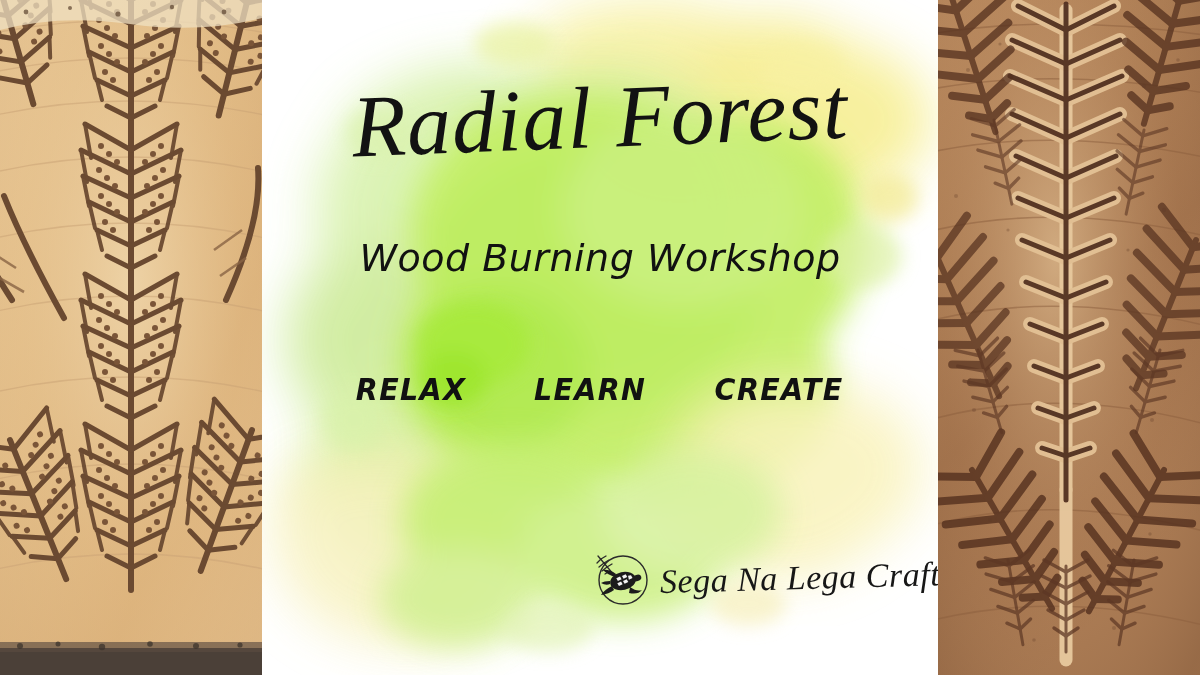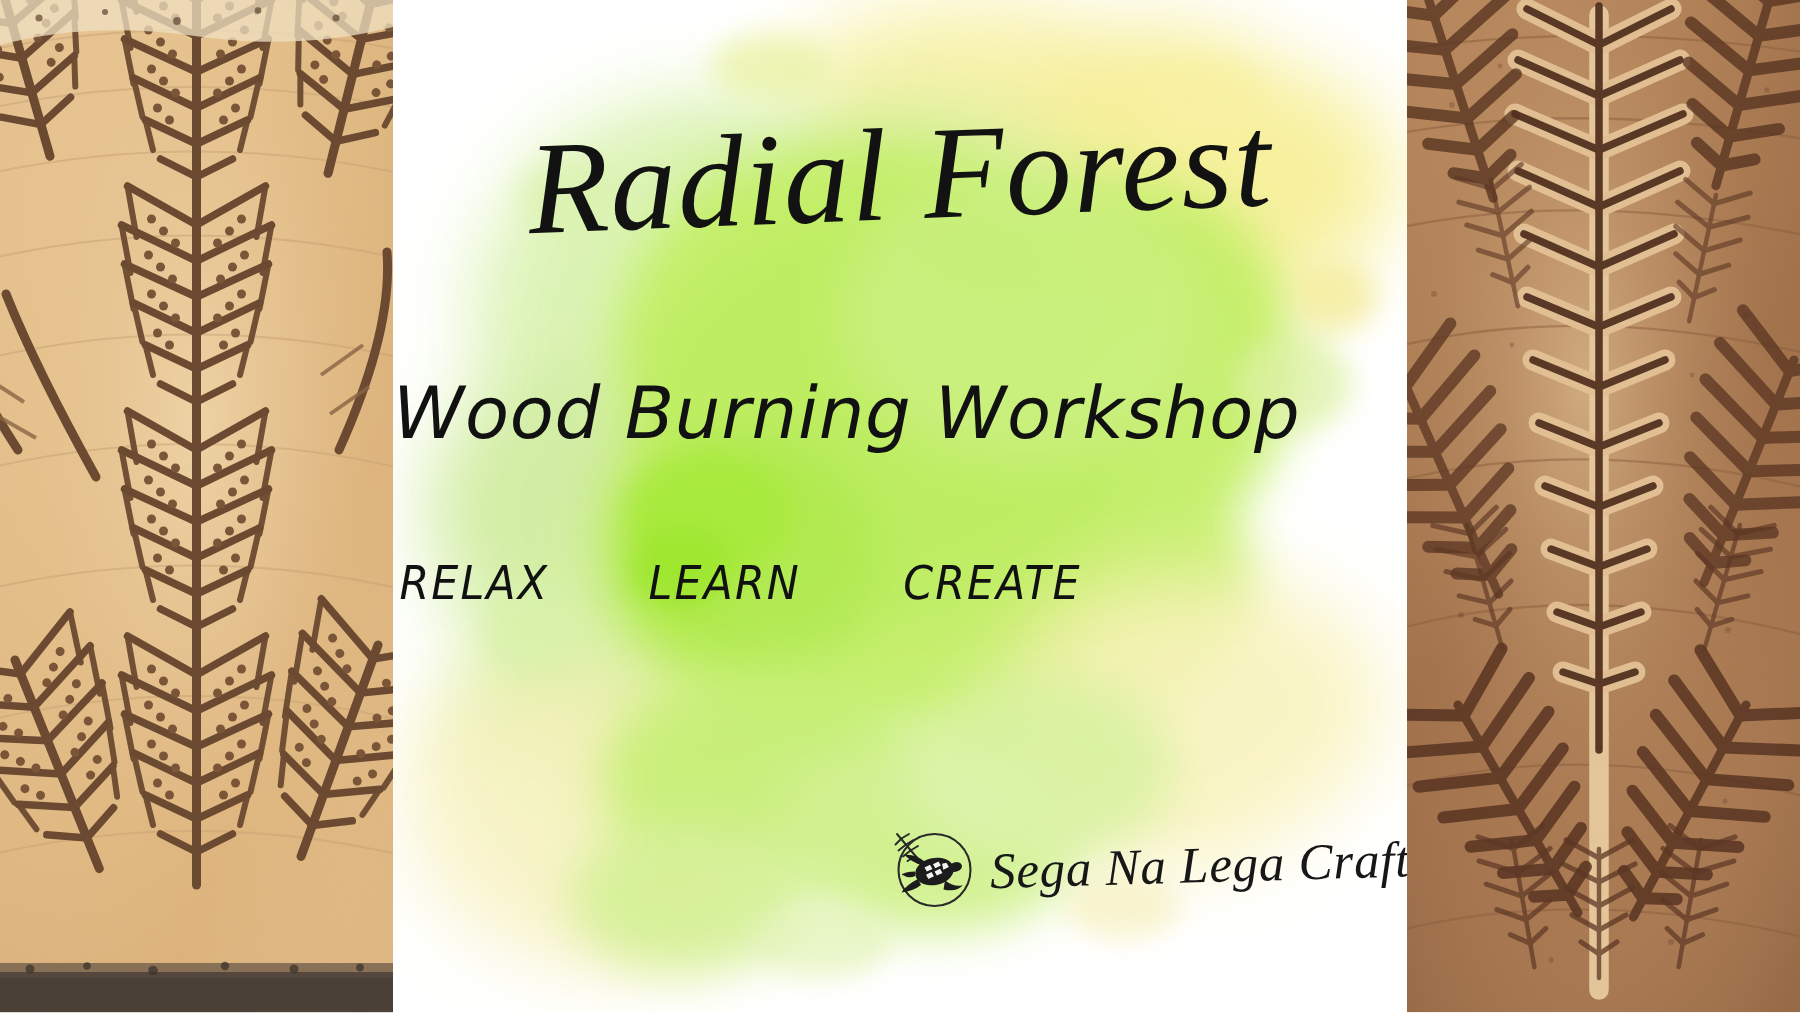--- a/index.html
+++ b/index.html
@@ -54,40 +54,42 @@
     font-size:88px;
     line-height:1.0;
     letter-spacing:1px;
     transform:rotate(-2.2deg);
     white-space:nowrap;
   }
 
   .subtitle {
     position:absolute;
     left:0; right:0;
-    top:248px;
+    top:236px;
+    text-align:center;
     color:#111111;
     font-family:"DejaVu Sans", sans-serif;
     font-style:italic;
     font-weight:400;
-    font-size:48px;
+    font-size:38px;
     letter-spacing:0.5px;
     white-space:nowrap;
   }
 
   .keywords {
     position:absolute;
     left:0; right:0;
     top:371px;
     display:flex;
+    justify-content:center;
     gap:58px;
     color:#111111;
     font-family:"DejaVu Sans", sans-serif;
     font-style:italic;
-    font-weight:400;
+    font-weight:700;
     font-size:31px;
     letter-spacing:1.5px;
   }
   .keywords span { transform:scaleX(0.92); display:inline-block; }
 
   .details {
     position:absolute;
     left:22px;
     top:532px;
     color:#141414;

